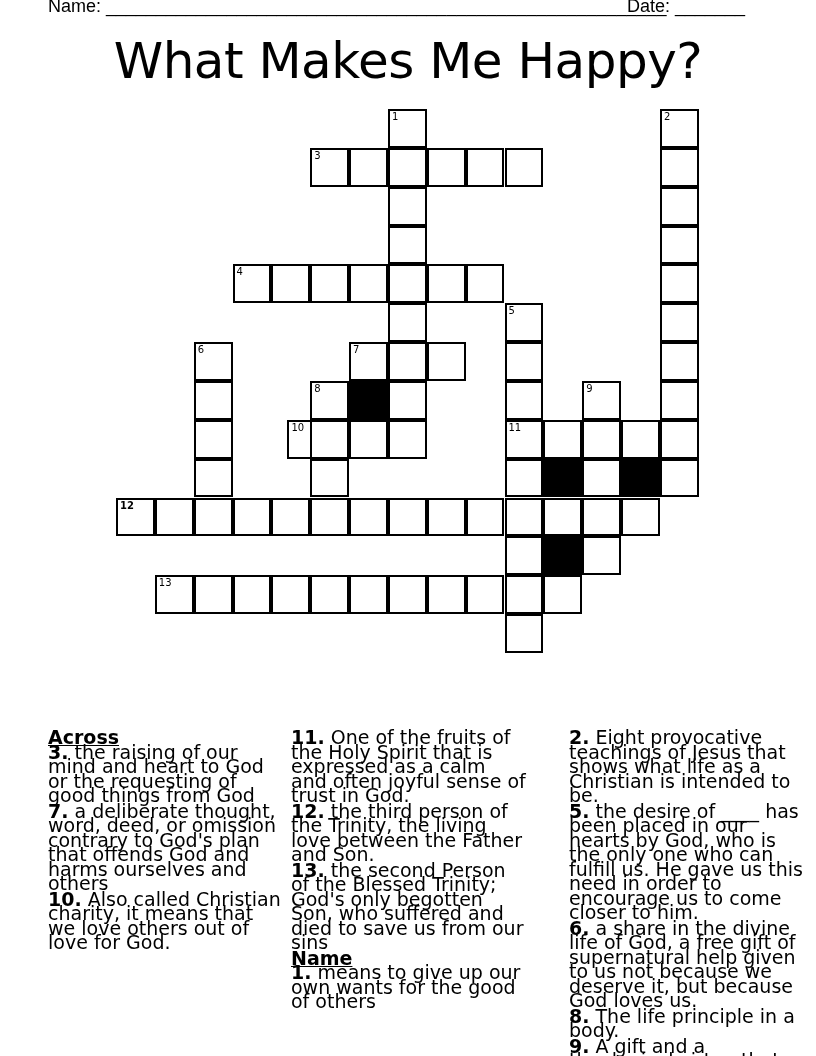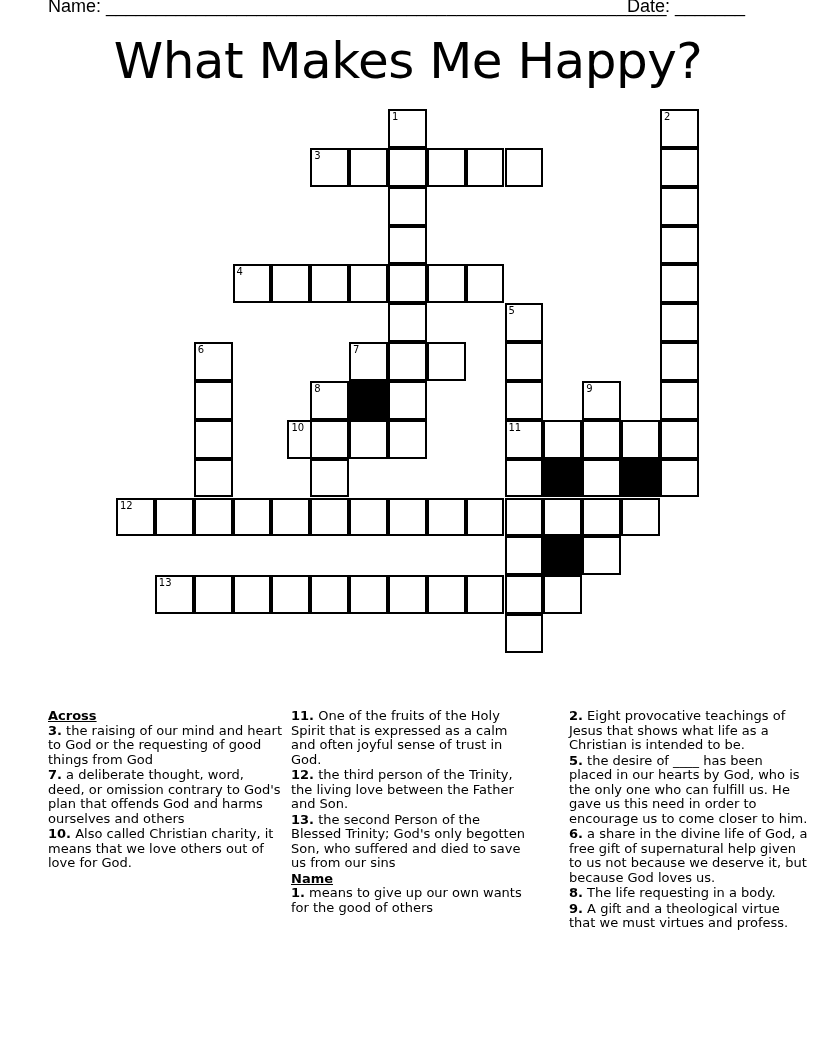--- a/index.html
+++ b/index.html
@@ -4,21 +4,21 @@
 <style>
   html, body { margin:0; padding:0; background:#fff; }
   body { width:816px; height:1056px; position:relative; overflow:hidden; font-family:"DejaVu Sans", sans-serif; color:#000; }
   .header-line { position:absolute; top:-4px; left:48px; font-family:"Liberation Sans", sans-serif; font-size:18px; white-space:pre; }
   .date-line { position:absolute; top:-4px; left:627px; font-family:"Liberation Sans", sans-serif; font-size:18px; white-space:pre; }
   .title { position:absolute; top:32px; left:0; width:816px; text-align:center; font-family:"DejaVu Sans", sans-serif; font-size:50px; letter-spacing:-0.5px; }
   .grid { position:absolute; left:117px; top:110px; }
   .cell { position:absolute; width:38.85px; height:38.85px; box-sizing:border-box; border:2px solid #000; background:#fff; margin-left:-1px; margin-top:-1px; }
   .cell.black { background:#000; }
   .num { position:absolute; top:0px; left:2px; font-size:10px; line-height:11px; font-family:"DejaVu Sans", sans-serif; }
-  .col { position:absolute; top:709px; font-size:13px; line-height:14.5px; }
+  .col { position:absolute; top:730px; font-size:19px; line-height:14.5px; }
   .clue { margin-bottom:1px; }
   .clue b { font-weight:bold; }
   .section-title { text-decoration:underline; font-weight:bold; }
 </style>
 </head>
 <body>
 
 <div class="header-line">Name: ________________________________________________________</div>
 <div class="date-line">Date: _______</div>
 <div class="title">What Makes Me Happy?</div>
@@ -93,21 +93,21 @@
     <div class="cell" style="left: 466.2px; top: 310.8px;"></div>
     <div class="cell" style="left: 505.05px; top: 310.8px;"></div>
     <div class="cell" style="left: 543.9px; top: 310.8px;"></div>
     <div class="cell" style="left: 77.7px; top: 349.65px;"></div>
     <div class="cell" style="left: 194.25px; top: 349.65px;"></div>
     <div class="cell" style="left: 388.5px; top: 349.65px;"></div>
     <div class="cell black" style="left: 427.35px; top: 349.65px;"></div>
     <div class="cell" style="left: 466.2px; top: 349.65px;"></div>
     <div class="cell black" style="left: 505.05px; top: 349.65px;"></div>
     <div class="cell" style="left: 543.9px; top: 349.65px;"></div>
-    <div class="cell" style="left: 0px; top: 388.5px;">
+    <div class="cell" style="left: 0px; top: 388.5px; font-weight: bold;">
       <span class="num">12</span>
     </div>
     <div class="cell" style="left: 38.85px; top: 388.5px;"></div>
     <div class="cell" style="left: 77.7px; top: 388.5px;"></div>
     <div class="cell" style="left: 116.55px; top: 388.5px;"></div>
     <div class="cell" style="left: 155.4px; top: 388.5px;"></div>
     <div class="cell" style="left: 194.25px; top: 388.5px;"></div>
     <div class="cell" style="left: 233.1px; top: 388.5px;"></div>
     <div class="cell" style="left: 271.95px; top: 388.5px;"></div>
     <div class="cell" style="left: 310.8px; top: 388.5px;"></div>
@@ -147,15 +147,15 @@
   <div class="clue"><b>12.</b><span> the third person of the Trinity, the living love between the Father and Son.</span></div>
   <div class="clue"><b>13.</b><span> the second Person of the Blessed Trinity; God's only begotten Son, who suffered and died to save us from our sins</span></div>
   <div class="section-title">Name</div>
   <div class="clue"><b>1.</b><span> means to give up our own wants for the good of others</span></div>
 </div>
 
 <div class="col" style="left:533px;width:240px;margin-left:36px;">
   <div class="clue"><b>2.</b><span> Eight provocative teachings of Jesus that shows what life as a Christian is intended to be.</span></div>
   <div class="clue"><b>5.</b><span> the desire of ____ has been placed in our hearts by God, who is the only one who can fulfill us. He gave us this need in order to encourage us to come closer to him.</span></div>
   <div class="clue"><b>6.</b><span> a share in the divine life of God, a free gift of supernatural help given to us not because we deserve it, but because God loves us.</span></div>
-  <div class="clue"><b>8.</b><span> The life requesting in a body.</span></div>
+  <div class="clue"><b>8.</b><span> The life principle in a body.</span></div>
   <div class="clue"><b>9.</b><span> A gift and a theological virtue that we must virtues and profess.</span></div>
 </div>
 
 </body></html>

